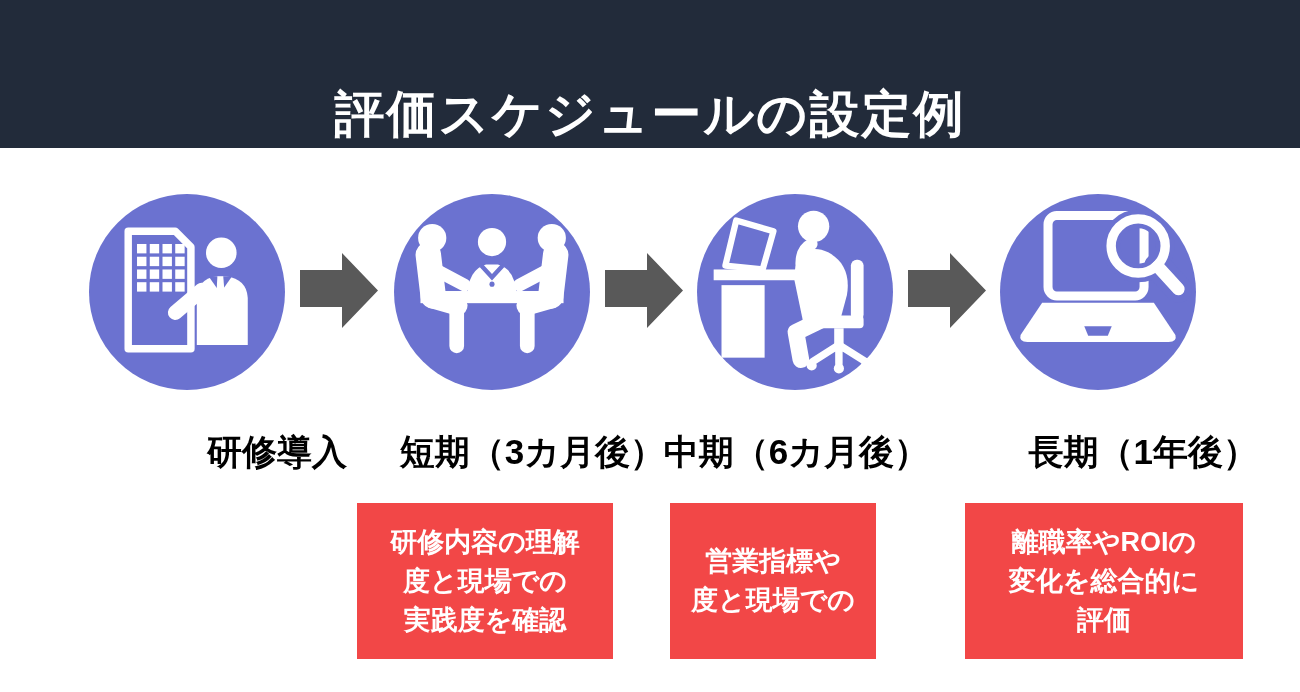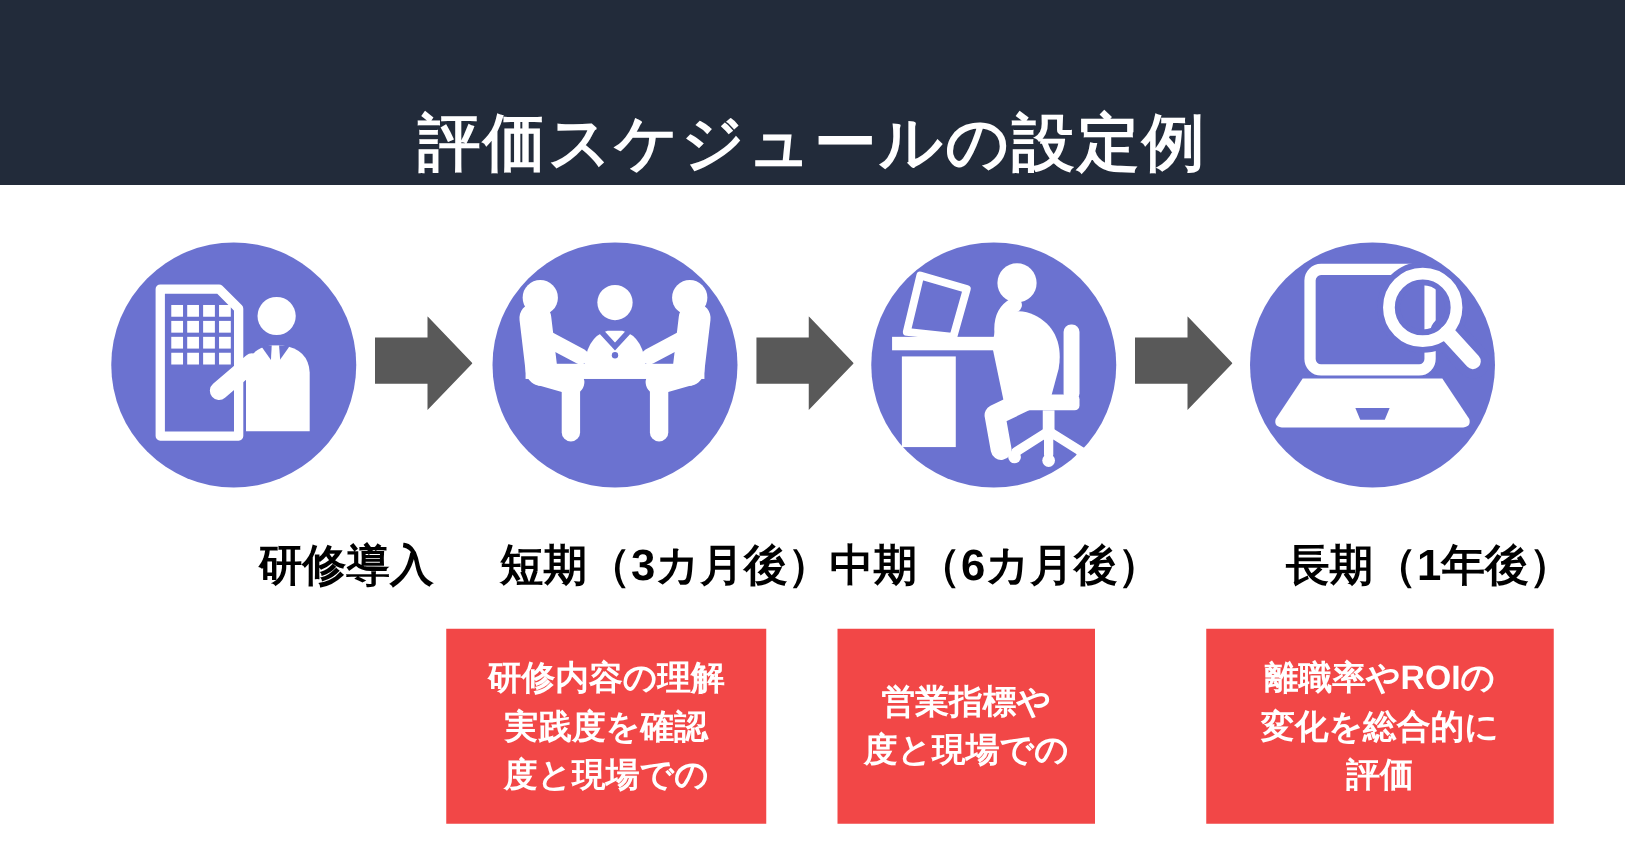--- a/index.html
+++ b/index.html
@@ -152,22 +152,22 @@
       </svg>
     </div>
 
     <div class="step-label" style="left:27px;">研修導入</div>
     <div class="step-label" style="left:345px;">短期（3カ月後）</div>
     <div class="step-label" style="left:609px;">中期（6カ月後）</div>
     <div class="step-label" style="left:938px;">長期（1年後）</div>
 
     <div class="note-box" style="left:357px;width:256px;">
       <span class="note-line">研修内容の理解</span>
+      <span class="note-line">度と現場での</span>
       <span class="note-line">実践度を確認</span>
-      <span class="note-line">度と現場での</span>
     </div>
     <div class="note-box" style="left:670px;width:206px;">
       <span class="note-line">営業指標や</span>
       <span class="note-line">度と現場での</span>
     </div>
     <div class="note-box" style="left:965px;width:278px;">
       <span class="note-line">離職率やROIの</span>
       <span class="note-line">変化を総合的に</span>
       <span class="note-line">評価</span>
     </div>

